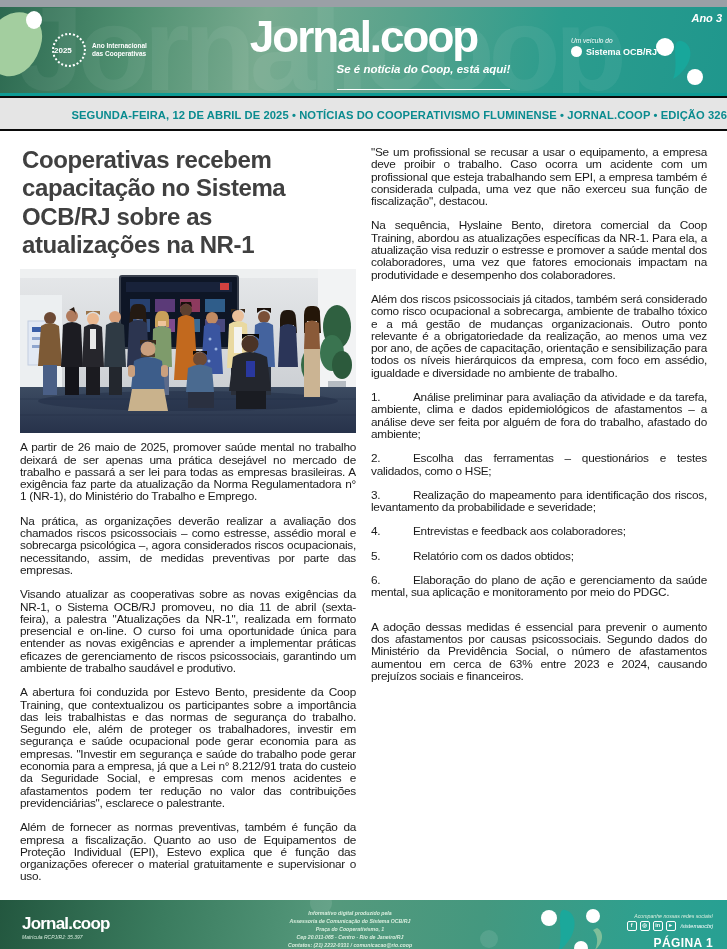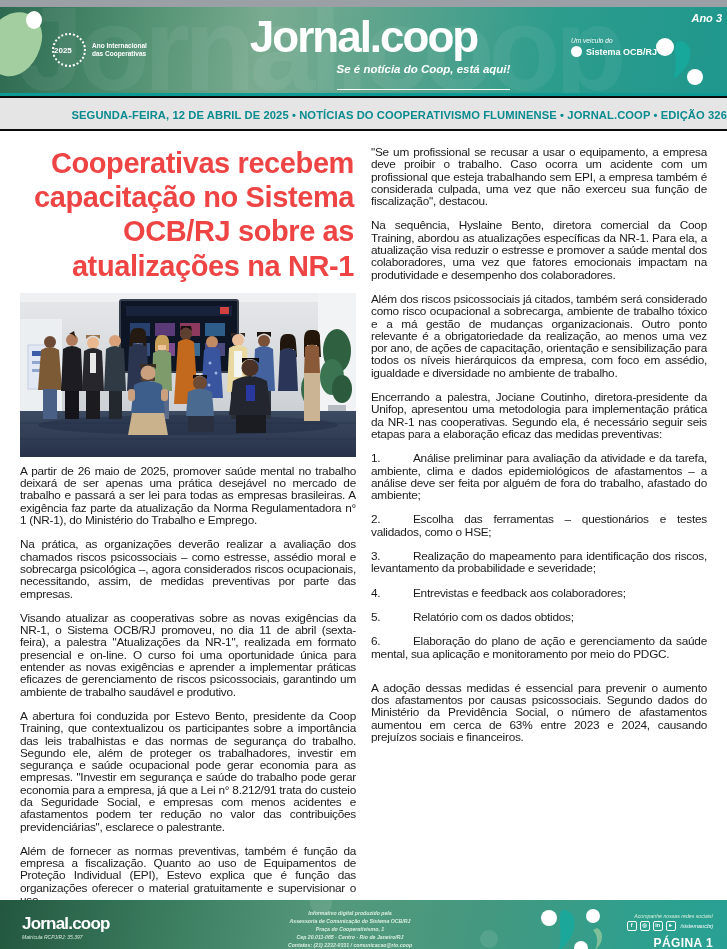--- a/index.html
+++ b/index.html
@@ -55,21 +55,21 @@
   .dateline{
     border-top:2.5px solid #0a0a0a;border-bottom:2.5px solid #0a0a0a;
     background:#e5e5e5;text-align:right;padding:7px 0 6px;
   }
   .dateline span{color:#0a8b8f;font-weight:700;font-size:11.2px;letter-spacing:0.1px;}
 
   
   .content{display:flex;gap:15px;padding:13px 20px 0;box-sizing:border-box;}
   .col{width:336px;box-sizing:border-box;}
   .headline{
-    font-size:29px;font-weight:800;color:#ef4444;text-align:right;
+    font-size:24px;font-weight:800;color:#404040;text-align:left;
     line-height:1.18;margin:2px 2px 10px;letter-spacing:-0.4px;
   }
   .photo{width:336px;height:164px;margin:2px 0 8px;display:block;}
   .body-text p{
     font-size:11.8px;line-height:12.3px;color:#1b1b1b;text-align:justify;
     margin:0 0 12px;letter-spacing:-0.25px;
   }
   .right-col p.first{margin-top:2px;}
   .step{margin:0 0 8px;}
   .step .num{display:inline-block;width:42px;font-weight:400;}
@@ -284,21 +284,20 @@
       <p>Na prática, as organizações deverão realizar a avaliação dos chamados riscos psicossociais – como estresse, assédio moral e sobrecarga psicológica –, agora considerados riscos ocupacionais, necessitando, assim, de medidas preventivas por parte das empresas.</p>
       <p>Visando atualizar as cooperativas sobre as novas exigências da NR-1, o Sistema OCB/RJ promoveu, no dia 11 de abril (sexta-feira), a palestra "Atualizações da NR-1", realizada em formato presencial e on-line. O curso foi uma oportunidade única para entender as novas exigências e aprender a implementar práticas eficazes de gerenciamento de riscos psicossociais, garantindo um ambiente de trabalho saudável e produtivo.</p>
       <p>A abertura foi conduzida por Estevo Bento, presidente da Coop Training, que contextualizou os participantes sobre a importância das leis trabalhistas e das normas de segurança do trabalho. Segundo ele, além de proteger os trabalhadores, investir em segurança e saúde ocupacional pode gerar economia para as empresas. "Investir em segurança e saúde do trabalho pode gerar economia para a empresa, já que a Lei n° 8.212/91 trata do custeio da Seguridade Social, e empresas com menos acidentes e afastamentos podem ter redução no valor das contribuições previdenciárias", esclarece o palestrante.</p>
       <p>Além de fornecer as normas preventivas, também é função da empresa a fiscalização. Quanto ao uso de Equipamentos de Proteção Individual (EPI), Estevo explica que é função das organizações oferecer o material gratuitamente e supervisionar o uso.</p>
     </div>
 
     <div class="col body-text right-col">
       <p class="first">"Se um profissional se recusar a usar o equipamento, a empresa deve proibir o trabalho. Caso ocorra um acidente com um profissional que esteja trabalhando sem EPI, a empresa também é considerada culpada, uma vez que não exerceu sua função de fiscalização", destacou.</p>
       <p>Na sequência, Hyslaine Bento, diretora comercial da Coop Training, abordou as atualizações específicas da NR-1. Para ela, a atualização visa reduzir o estresse e promover a saúde mental dos colaboradores, uma vez que fatores emocionais impactam na produtividade e desempenho dos colaboradores.</p>
       <p>Além dos riscos psicossociais já citados, também será considerado como risco ocupacional a sobrecarga, ambiente de trabalho tóxico e a má gestão de mudanças organizacionais.  Outro ponto relevante é a obrigatoriedade da realização, ao menos uma vez por ano, de ações de capacitação, orientação e sensibilização para todos os níveis hierárquicos da empresa, com foco em assédio, igualdade e diversidade no ambiente de trabalho.</p>
-      <p>Encerrando a palestra, Jociane Coutinho, diretora-presidente da Unifop, apresentou uma metodologia para implementação prática da NR-1 nas cooperativas. Segundo ela, é necessário seguir seis etapas para a elaboração eficaz das medidas preventivas:</p>
 
       <p class="step">
         <span class="num">1.</span><span>Análise preliminar para avaliação da atividade e da tarefa, ambiente, clima e dados epidemiológicos de afastamentos – a análise deve ser feita por alguém de fora do trabalho, afastado do ambiente;</span>
       </p>
       <p class="step">
         <span class="num">2.</span><span>Escolha das ferramentas – questionários e testes validados, como o HSE;</span>
       </p>
       <p class="step">
         <span class="num">3.</span><span>Realização do mapeamento para identificação dos riscos, levantamento da probabilidade e severidade;</span>
       </p>

